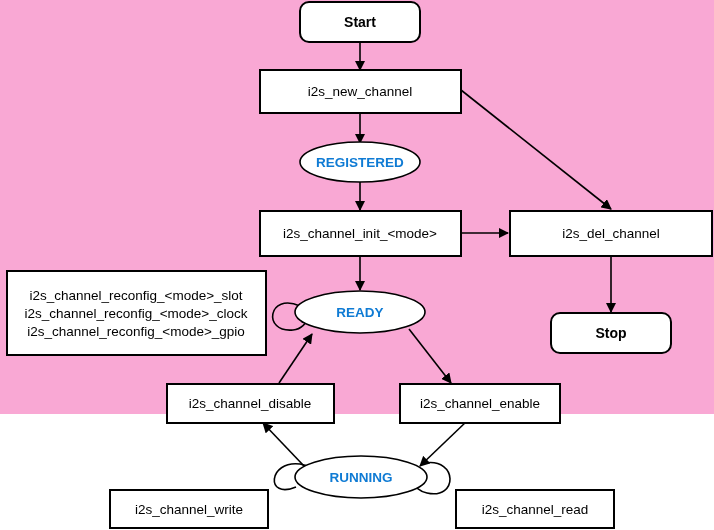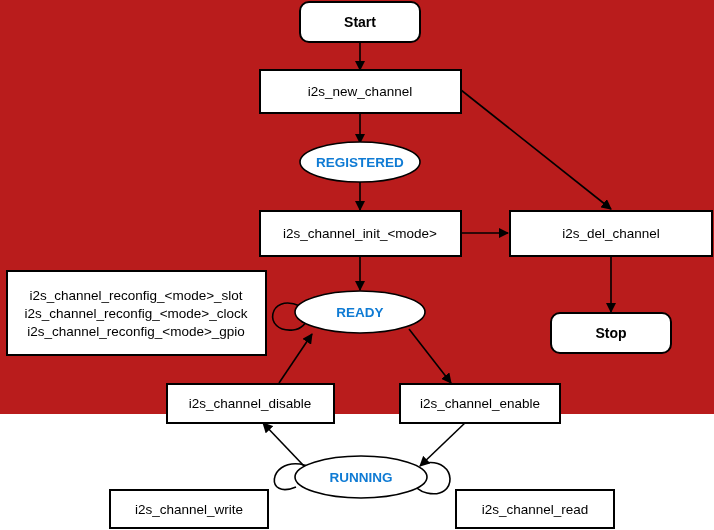--- a/index.html
+++ b/index.html
@@ -10,21 +10,21 @@
   body {
     width: 714px;
     height: 530px;
     font-family: "Liberation Sans", sans-serif;
     overflow: hidden;
   }
   #diagram-root {
     position: relative;
     width: 714px;
     height: 414px;
-    background: #b91c1c;
+    background: #f9a8d4;
   }
   svg#flow {
     display: block;
     width: 714px;
     height: 530px;
   }
   .node-rect {
     fill: #ffffff;
     stroke: #000000;
     stroke-width: 2;

